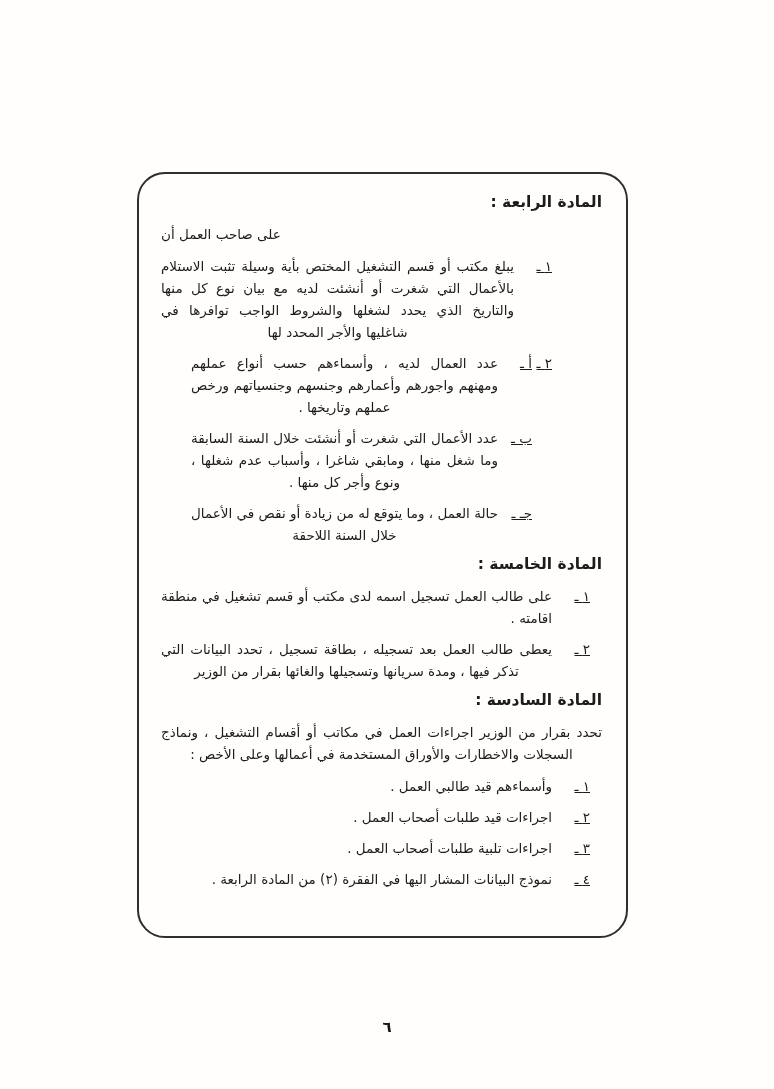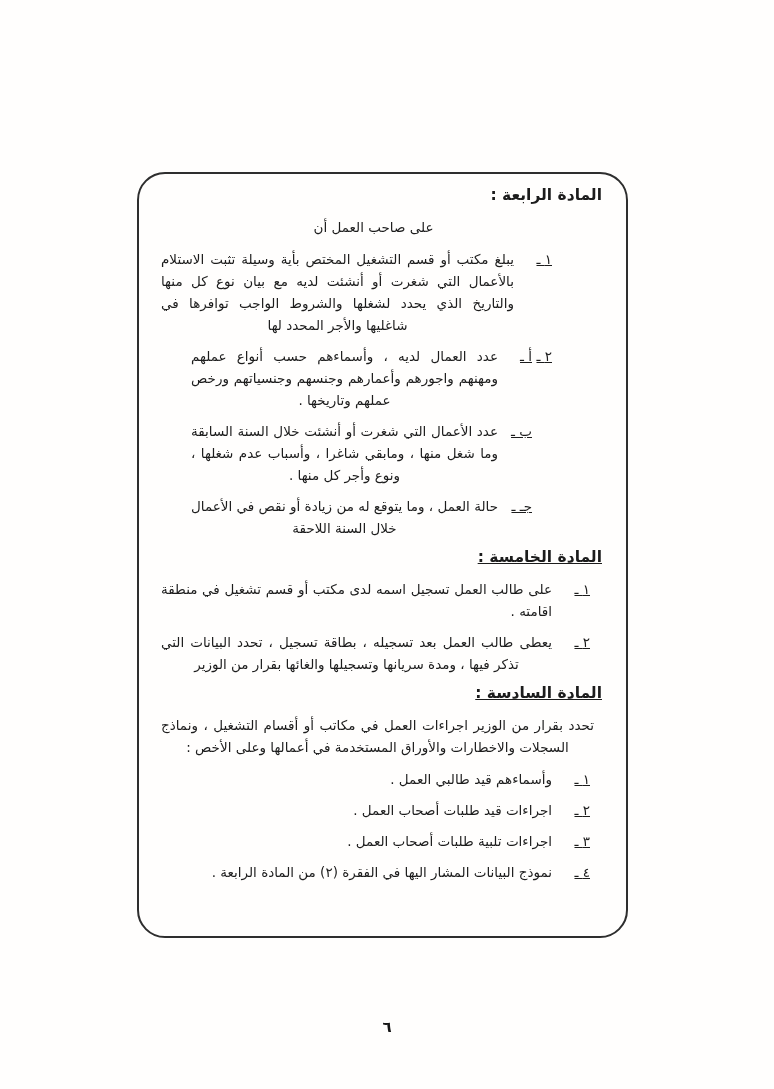--- a/index.html
+++ b/index.html
@@ -22,41 +22,40 @@
   }
   .content-frame {
     position: absolute;
     left: 137px;
     top: 172px;
     width: 491px;
     height: 766px;
     box-sizing: border-box;
     border: 2px solid #2e2e2e;
     border-radius: 28px;
-    padding: 12px 24px 0 22px;
+    padding: 19px 24px 0 22px;
     direction: rtl;
   }
   .article-title {
     font-size: 15.5px;
     font-weight: bold;
     margin: 0 0 12px 0;
     text-align: right;
   }
   .article-title.spaced {
     margin-top: 6px;
-    text-decoration: underline;
   }
   .article-intro {
     font-size: 13.5px;
     line-height: 22px;
     margin: 0 16px 10px 0;
-    text-align: center;
+    text-align: left;
   }
   .article-intro.full {
-    margin-right: 8px;
+    margin-right: 0;
     text-align: justify;
     text-align-last: center;
   }
   .item {
     position: relative;
     font-size: 13.5px;
     line-height: 22px;
     margin: 0 50px 9px 0;
     padding-right: 38px;
     text-align: justify;

